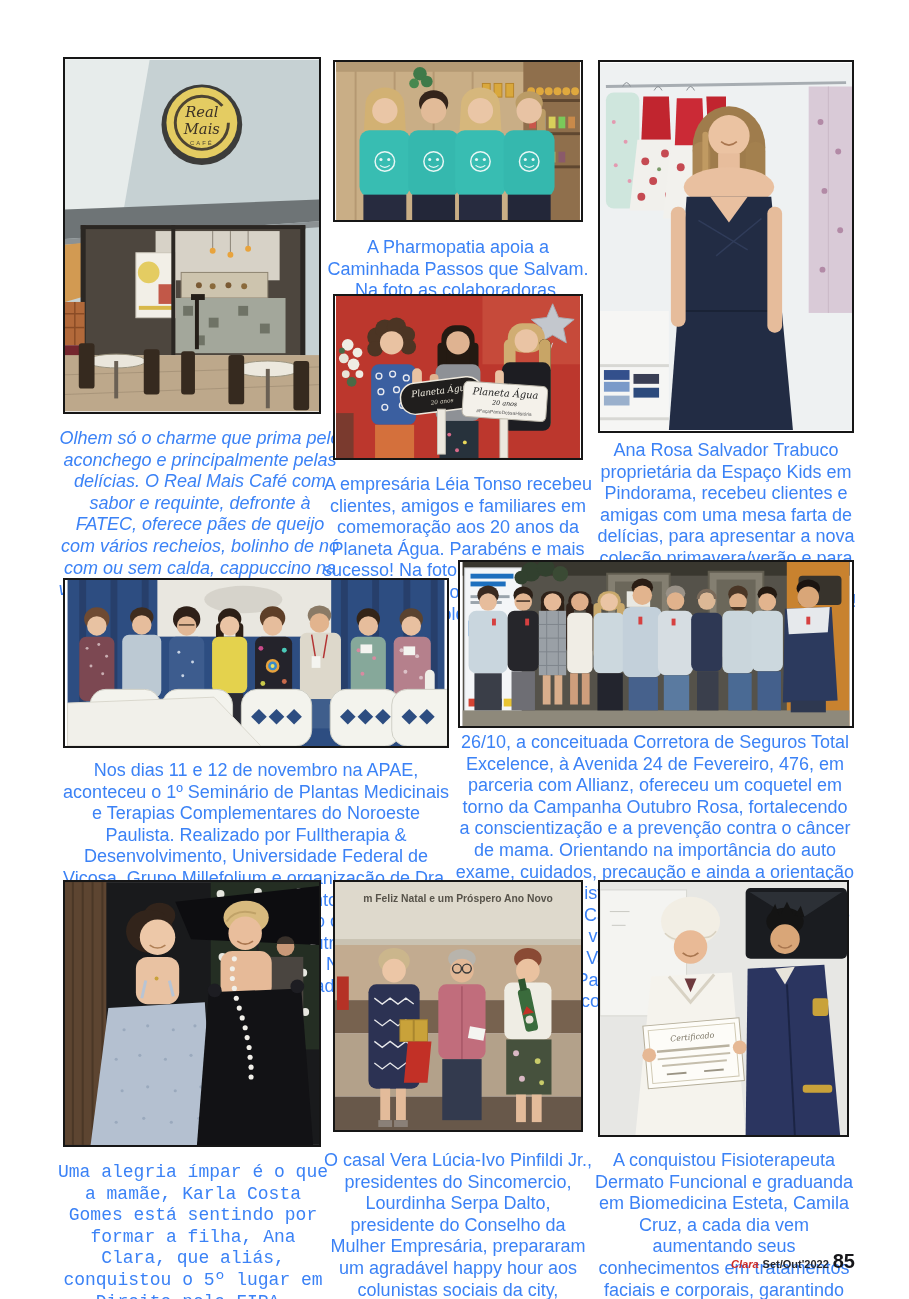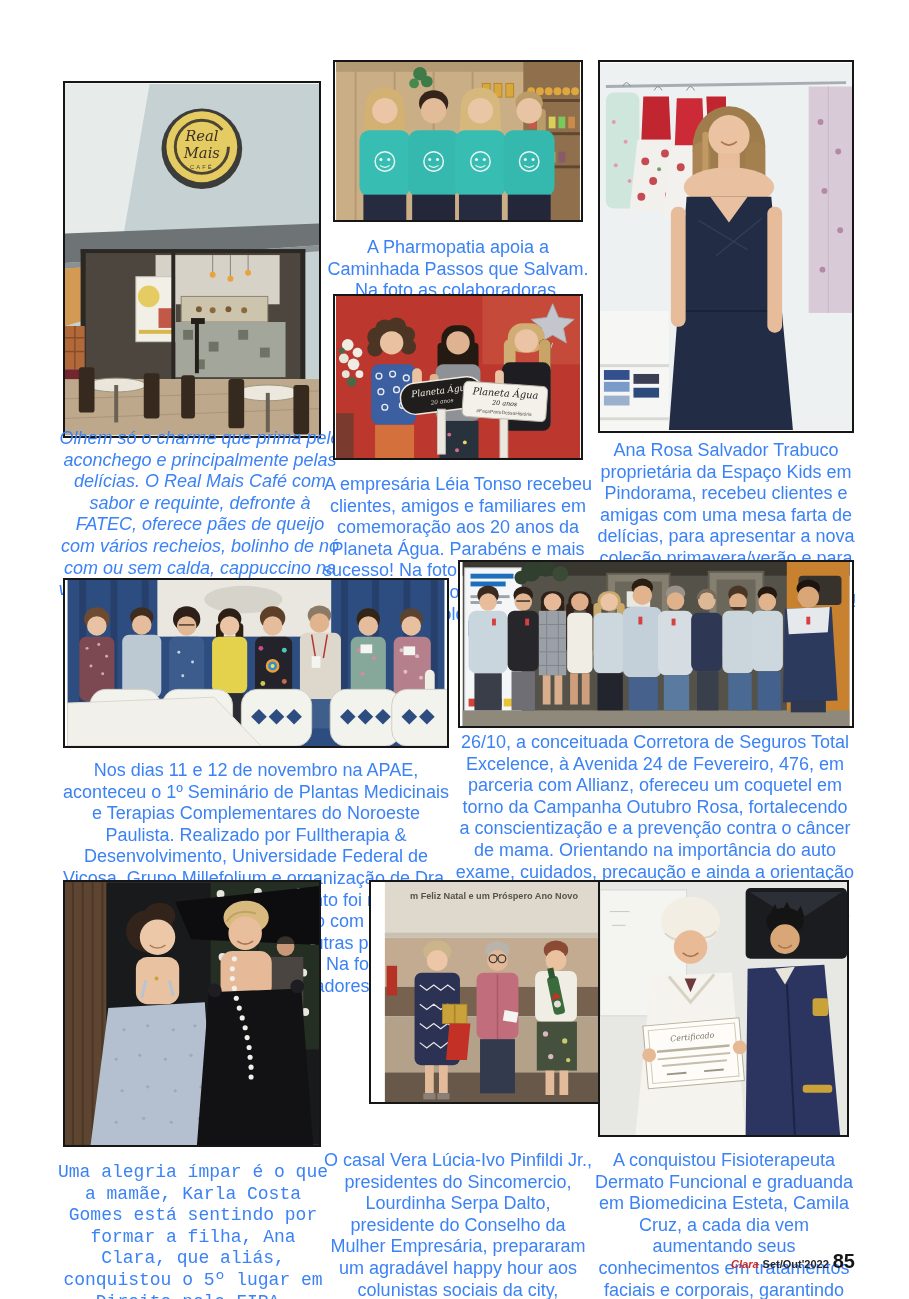--- a/index.html
+++ b/index.html
@@ -14,21 +14,21 @@
   .footer .issue{color:#26262a;font-size:11px;font-weight:bold;}
   .footer .pnum{color:#17171a;font-size:20px;font-weight:bold;margin-left:4px;}
   text{font-family:"Liberation Sans",sans-serif;}
   .script{font-family:"DejaVu Serif",serif;font-style:italic;}
 </style>
 </head>
 <body>
 
 <div id="page">
 
-  <div class="photo" style="left:63px;top:57px;width:258px;height:357px;margin-top:24px;">
+  <div class="photo" style="left:63px;top:57px;width:258px;height:357px;">
     <svg viewBox="0 0 258 357">
       <rect width="258" height="357" fill="#c6d1d3"></rect>
       <polygon points="0,0 86,0 60,150 0,165" fill="#e7eceb"></polygon>
       <g>
         <circle cx="139" cy="66" r="41" fill="#3c3c3a"></circle>
         <circle cx="139" cy="64" r="36" fill="#e4cc62"></circle>
         <circle cx="139" cy="64" r="27" fill="none" stroke="#4d4433" stroke-width="3" stroke-dasharray="150 20"></circle>
         <text x="139" y="58" text-anchor="middle" class="script" font-size="15" fill="#3c3226">Real</text>
         <text x="139" y="75" text-anchor="middle" class="script" font-size="15" fill="#3c3226">Mais</text>
         <text x="139" y="87" text-anchor="middle" font-size="6" letter-spacing="2" fill="#4d4433">CAFÉ</text>
@@ -669,21 +669,21 @@
           <circle cx="187" cy="168" r="2.6"></circle>
             <circle cx="188" cy="178" r="2.6"></circle>
             <circle cx="189" cy="188" r="2.6"></circle>
             <circle cx="189" cy="198" r="2.6"></circle>
         </g>
       </g>
     </svg>
   </div>
   <div class="caption" style="left:57px;top:1162px;width:272px;font-family:Liberation Mono, monospace;">Uma alegria ímpar é o que a mamãe, Karla Costa Gomes está sentindo por formar a filha, Ana Clara, que aliás, conquistou o 5º lugar em Direito pela FIPA. Felicitações à ambas que elas merecem</div>
 
-  <div class="photo" style="left:333px;top:880px;width:250px;height:224px;margin-left:36px;">
+  <div class="photo" style="left:333px;top:880px;width:250px;height:252px;">
     <svg viewBox="0 0 250 252">
       <rect x="0" y="0" width="250" height="62" fill="#ded9cc"></rect>
       <text x="125" y="20" text-anchor="middle" font-size="10.5" font-weight="bold" fill="#57534a">m Feliz Natal e um Próspero Ano Novo</text>
       <rect x="0" y="58" width="250" height="6" fill="#c9c2b2"></rect>
       <rect x="0" y="64" width="250" height="56" fill="#c2ab90"></rect>
       <rect x="0" y="120" width="250" height="34" fill="#77624f"></rect>
       <rect x="0" y="154" width="250" height="64" fill="#b3a18a"></rect>
       <rect x="0" y="218" width="250" height="34" fill="#68584a"></rect>
       <rect x="2" y="96" width="12" height="34" fill="#b53226"></rect>
       <g>

